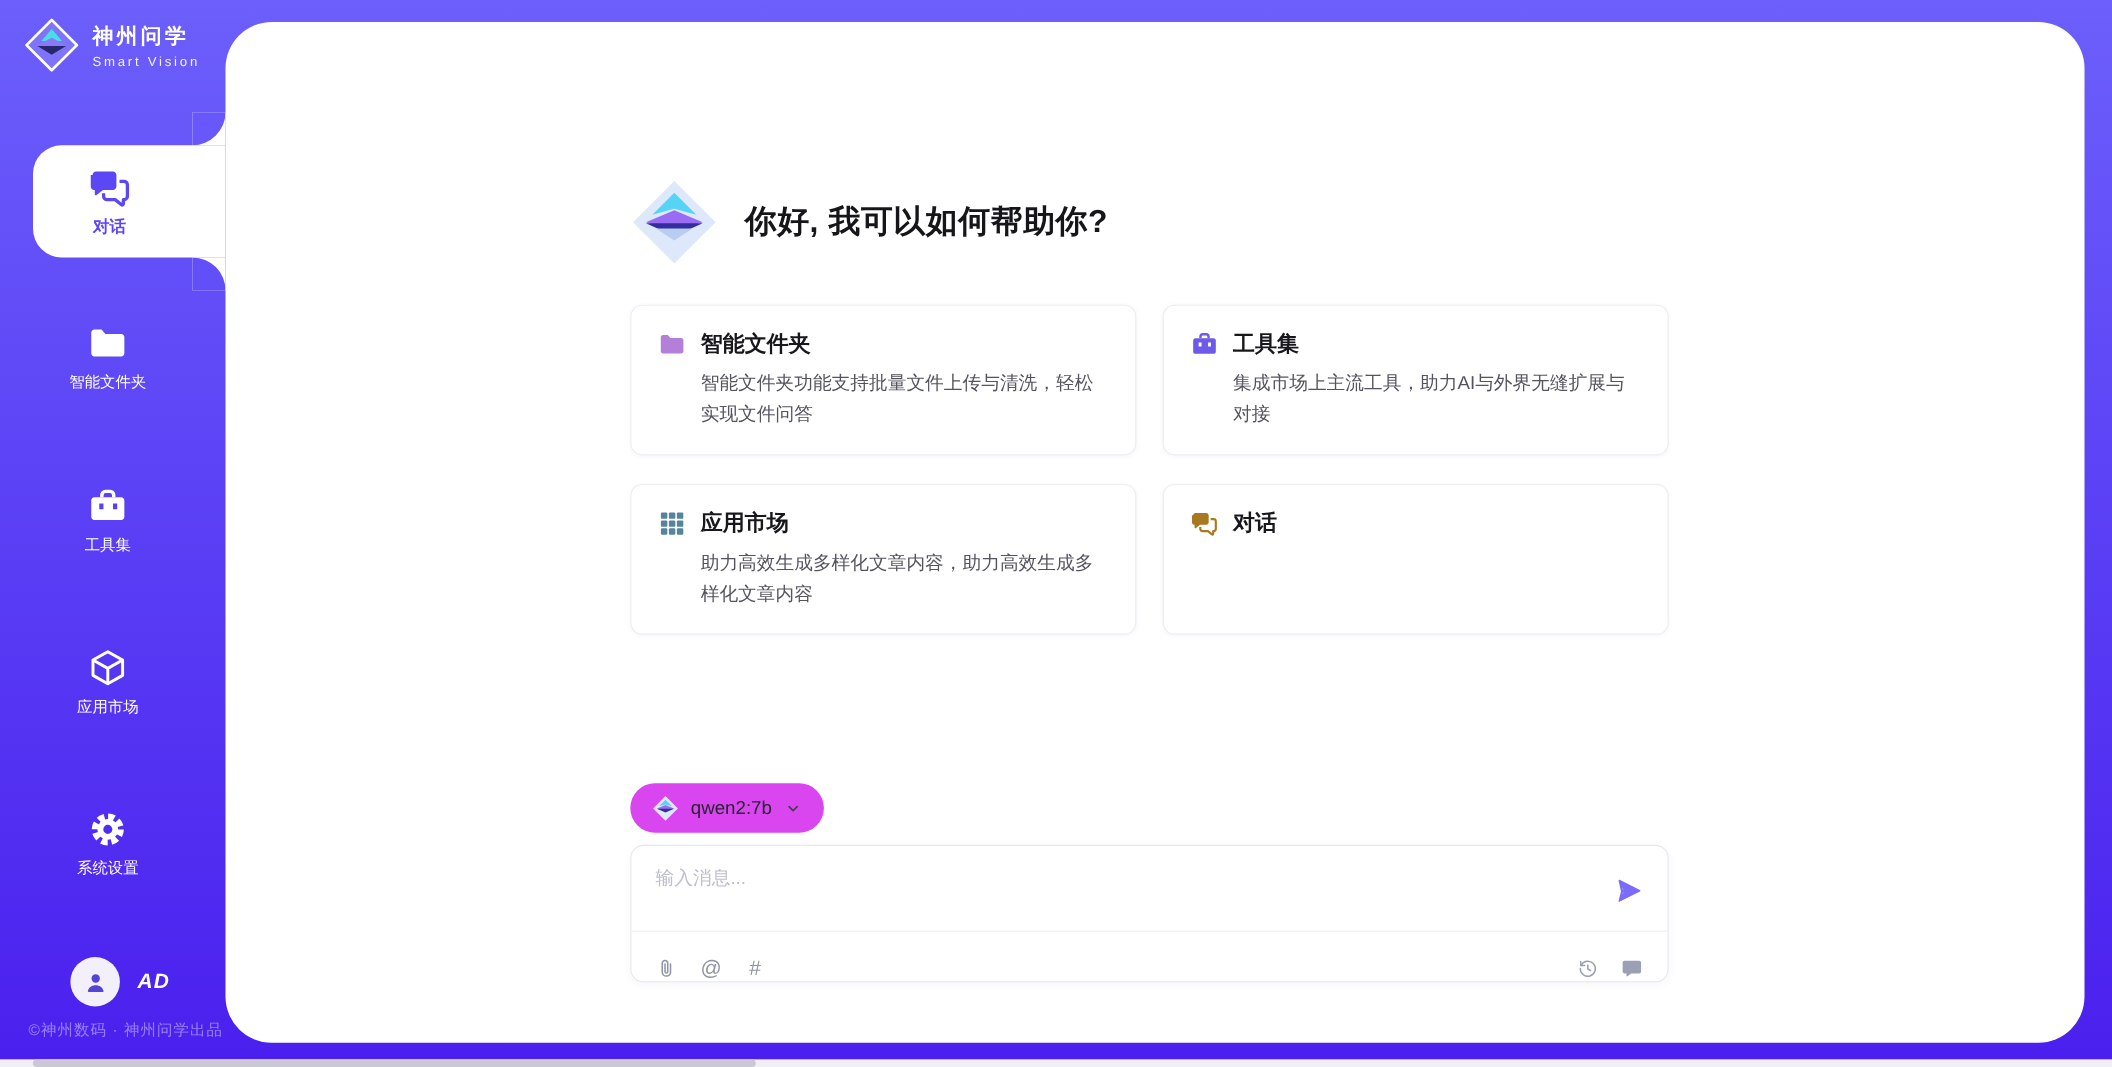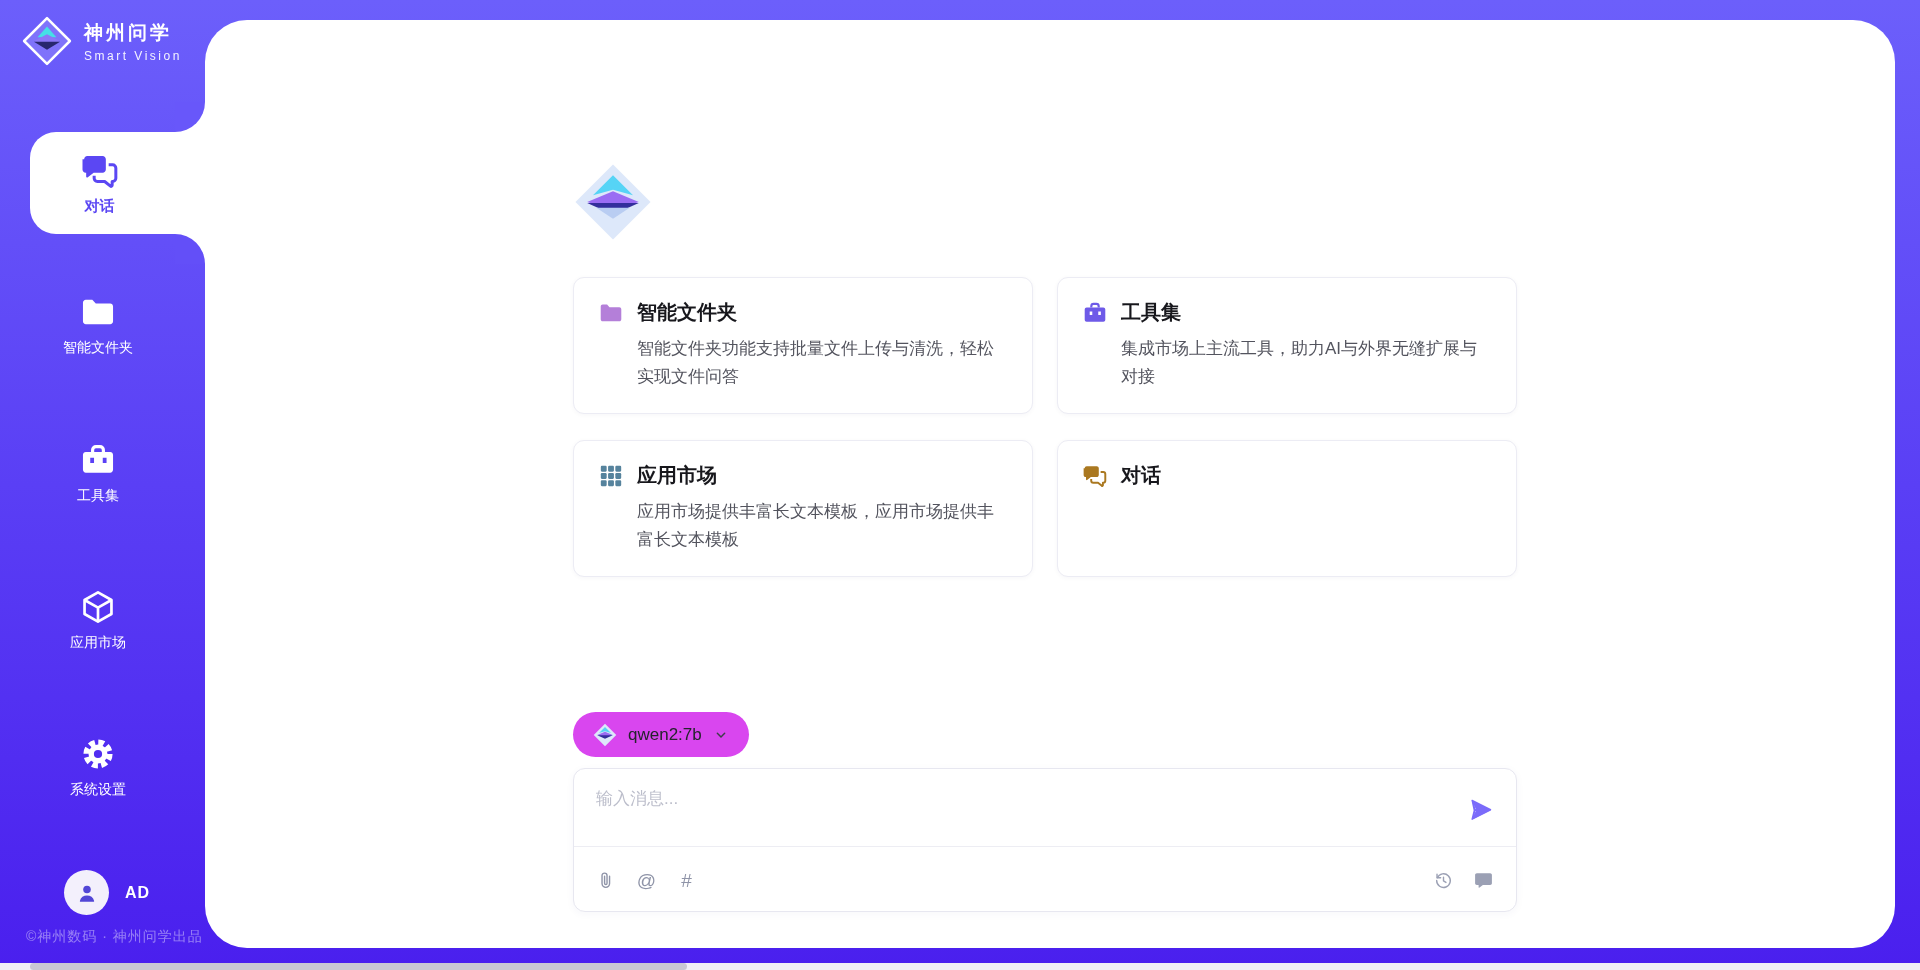--- a/index.html
+++ b/index.html
@@ -25,21 +25,21 @@
   .nav-item.active .nav-icon{color:var(--accent,#5b47f3);width:40px;height:40px;}
   .nav-item.active .nav-label{color:var(--accent,#5b47f3);font-weight:700;font-size:15px;}
   .notch{position:absolute;left:175px;width:30px;height:30px;background:#fff;}
   .notch::after{content:'';position:absolute;inset:0;}
   #notch-top{top:102px;} #notch-top::after{background:#6857fa;border-bottom-right-radius:30px;}
   #notch-bottom{top:234px;} #notch-bottom::after{background:#634ff8;border-top-right-radius:30px;}
 
   .user-row{position:absolute;left:64px;top:870px;display:flex;align-items:center;gap:16px;cursor:pointer;}
   .avatar{width:45px;height:45px;border-radius:50%;background:#f3f0fc;display:flex;align-items:center;justify-content:center;}
   .avatar .icon{width:26px;height:26px;color:#5246d6;}
-  .user-name{font-size:16px;font-weight:700;color:#fff;letter-spacing:1px;}
+  .user-name{font-size:19px;font-weight:700;color:#fff;letter-spacing:1px;font-style:italic;}
   .side-footer{position:absolute;left:26px;top:928px;font-size:14px;color:rgba(255,255,255,.42);letter-spacing:1px;white-space:nowrap;}
 
   
   .panel{position:absolute;left:205px;top:20px;width:1690px;height:928px;background:var(--panel,#fff);border-radius:42px;}
 
   .greeting{position:absolute;left:368px;top:142px;display:flex;align-items:center;gap:24px;}
   .greeting-diamond{width:80px;height:80px;}
   .greeting-title{font-size:29px;font-weight:700;color:#15151a;letter-spacing:.5px;}
 
   .cards{position:absolute;left:368px;top:257px;width:944px;display:grid;grid-template-columns:1fr 1fr;gap:26px 24px;}
@@ -49,21 +49,21 @@
   .card-icon{width:26px;height:26px;}
   .card-title{font-size:20px;font-weight:700;color:#17171c;}
   .card-desc{margin:9px 0 0 39px;font-size:17px;line-height:1.62;color:#53545e;}
 
   .model-pill{position:absolute;left:368px;top:692px;height:45px;display:inline-flex;align-items:center;gap:11px;
     padding:0 20px;border-radius:24px;background:#d946ef;cursor:pointer;}
   .model-pill .pill-diamond{width:24px;height:24px;}
   .model-label{font-size:17px;color:#24242c;}
   .chev{width:16px;height:16px;color:#3d3e48;}
 
-  .composer{position:absolute;left:368px;top:748px;width:944px;height:144px;background:#fff;border:1px solid #e7e7f0;
+  .composer{position:absolute;left:368px;top:748px;width:944px;height:125px;background:#fff;border:1px solid #e7e7f0;
     border-radius:12px;box-sizing:border-box;box-shadow:0 2px 8px rgba(60,60,120,.04);}
   .composer textarea{position:absolute;left:20px;top:16px;width:860px;height:52px;border:none;outline:none;resize:none;
     font-family:inherit;font-size:17px;color:#33343c;background:transparent;}
   .composer textarea::placeholder{color:var(--placeholder,#bcbecb);}
   .send-btn{position:absolute;right:22px;top:28px;width:26px;height:26px;color:var(--send,#7b6bfa);cursor:pointer;}
   .composer-divider{position:absolute;left:0;right:0;top:77px;height:1px;background:#ededf3;}
   .composer-toolbar{position:absolute;left:0;right:0;top:78px;height:66px;display:flex;align-items:center;
     justify-content:space-between;padding:0 22px;box-sizing:border-box;}
   .tb-group{display:flex;align-items:center;gap:19px;}
   .tb-icon{width:21px;height:21px;color:var(--muted_icon,#8f94a8);cursor:pointer;display:inline-flex;align-items:center;justify-content:center;}
@@ -164,20 +164,21 @@
     <div class="greeting">
       <span class="icon greeting-diamond">
         <svg viewBox="0 0 48 48">
           <polygon points="24,1.5 46.5,24 24,46.5 1.5,24" fill="#dde8fa"></polygon>
           <polygon points="24,8 36,20 24,16.6 12,20" fill="#56d4f6"></polygon>
           <polygon points="8.5,24 24,17.5 39.5,24 24,28.8" fill="#9a6cf3"></polygon>
           <polygon points="8.5,24.6 39.5,24.6 24,31.5" fill="#332e9c"></polygon>
           <polygon points="24,34 34,27.5 14,27.5" fill="#b9cdf2"></polygon>
         </svg>
       </span>
+      <span class="greeting-title">你好, 我可以如何帮助你?</span>
     </div>
 
     <div class="cards" id="cards">
         <div class="card">
           <div class="card-head">
             <span class="icon card-icon" style="color:#b47fd9">
               <svg viewBox="0 0 24 24">
                 <path fill="currentColor" d="M2.5 6.1c0-1 .8-1.9 1.8-1.9h4.1l2.2 2.5h9.1c1 0 1.8.8 1.8 1.8v9.3c0 1-.8 1.9-1.8 1.9H4.3c-1 0-1.8-.9-1.8-1.9V6.1z"></path>
               </svg>
             </span>
@@ -207,21 +208,21 @@
                 <rect x="2.6" y="9.3" width="5.4" height="5.4" rx="1"></rect>
                 <rect x="9.3" y="9.3" width="5.4" height="5.4" rx="1"></rect>
                 <rect x="16" y="9.3" width="5.4" height="5.4" rx="1"></rect>
                 <rect x="2.6" y="16" width="5.4" height="5.4" rx="1"></rect>
                 <rect x="9.3" y="16" width="5.4" height="5.4" rx="1"></rect>
                 <rect x="16" y="16" width="5.4" height="5.4" rx="1"></rect>
               </svg>
             </span>
             <span class="card-title">应用市场</span>
           </div>
-          <div class="card-desc">应用市场提供丰富长文本模板，应用市场提供丰富长文本模板</div>
+          <div class="card-desc">助力高效生成多样化文章内容，助力高效生成多样化文章内容</div>
         </div>
         <div class="card">
           <div class="card-head">
             <span class="icon card-icon" style="color:#aa7820">
               <svg viewBox="0 0 24 24">
                 <path fill="currentColor" d="M2.5 4.9c0-1 .8-1.9 1.9-1.9h9.2c1 0 1.9.9 1.9 1.9v6.2c0 1-.9 1.9-1.9 1.9H8.2l-3.5 2.8c-.4.3-1 0-1-.5v-2.3h-.3c-1.1 0-1.9-.9-1.9-1.9V4.9z"></path>
                 <path fill="none" stroke="currentColor" stroke-width="1.8" stroke-linejoin="round" d="M17.2 8.3h2.4c1 0 1.9.8 1.9 1.9v6.2c0 1-.9 1.9-1.9 1.9h-.3v2.3c0 .5-.6.8-1 .5l-3.5-2.8h-4.4c-1.1 0-1.9-.9-1.9-1.9v-1.6"></path>
               </svg>
             </span>
             <span class="card-title">对话</span>

